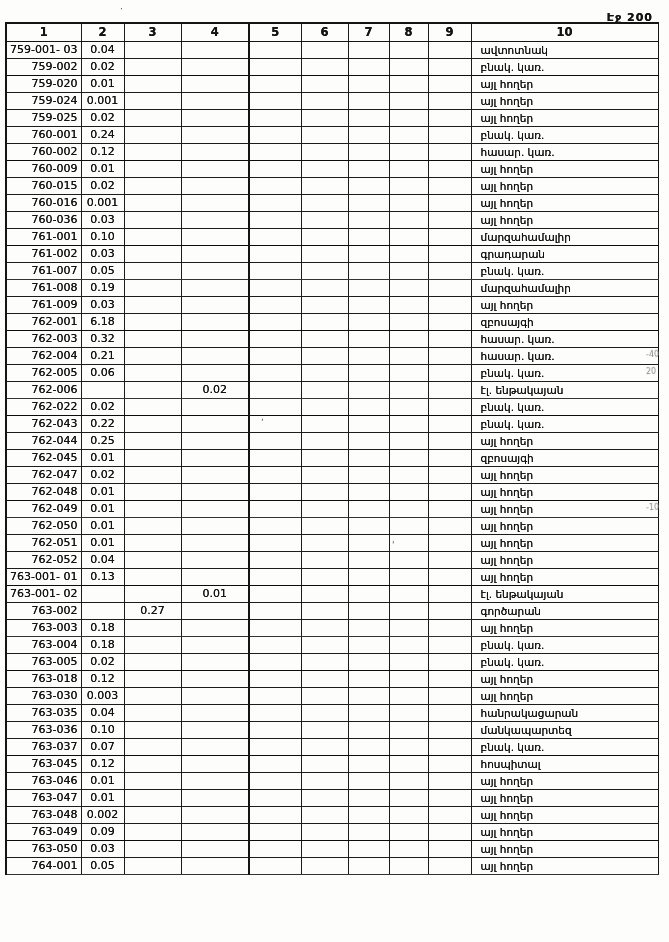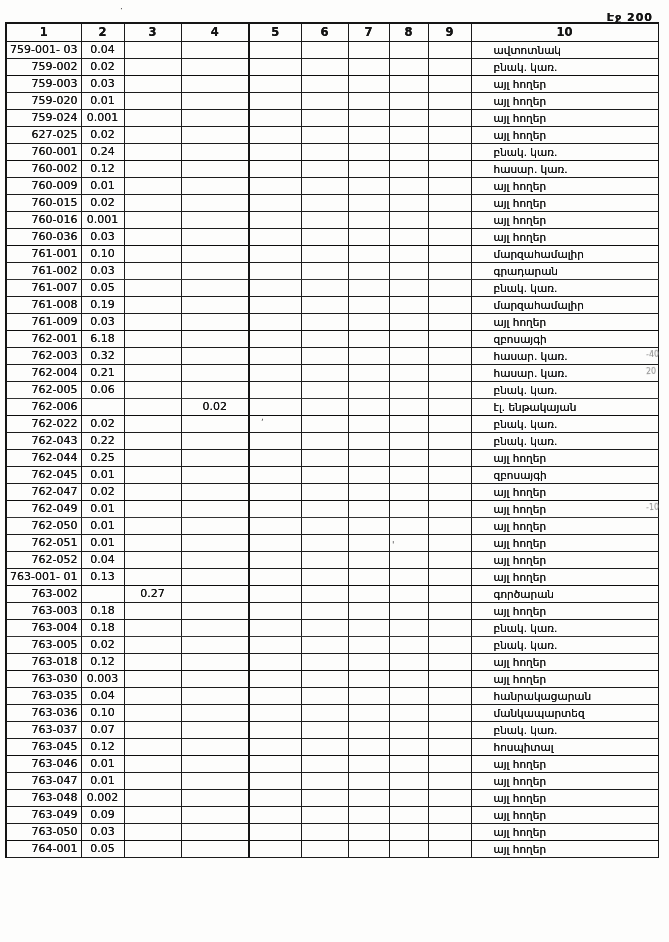--- a/index.html
+++ b/index.html
@@ -31,21 +31,21 @@
   table.scan th{
     font-weight:bold;font-size:11.5px;text-align:center;
     border-top:2px solid #151515;
     border-bottom:1.5px solid #151515;
     height:17px;line-height:17px;
   }
   table.scan .c1{text-align:right;padding-left:0;}
   table.scan .c2,table.scan .c3,table.scan .c4,
   table.scan .c5,table.scan .c6,table.scan .c7,
   table.scan .c8,table.scan .c9{text-align:center;}
-  table.scan .c10{text-align:left;padding-left:22px;font-size:10.5px;}
+  table.scan .c10{text-align:left;padding-left:9px;font-size:10.5px;}
   
   table.scan th:nth-child(5),table.scan td:nth-child(5){border-left:2.5px solid #151515;}
   table.scan th:first-child,table.scan td:first-child{border-left:2px solid #151515;}
   table.scan th:last-child,table.scan td:last-child{border-right:1.5px solid #151515;}
   
   table.scan tr:nth-child(3n) td{border-bottom-width:1.8px;}
   table.scan tr:nth-child(7n) td{border-bottom-color:#333;}
   table.scan tr:nth-child(5n+2) td{border-bottom-color:#0c0c0c;}
   .margin-note{
     position:absolute;left:646px;
@@ -110,32 +110,20 @@
         <td class="c3"></td>
         <td class="c4"></td>
         <td class="c5"></td>
         <td class="c6"></td>
         <td class="c7"></td>
         <td class="c8"></td>
         <td class="c9"></td>
         <td class="c10">բնակ. կառ.</td>
       </tr>
       <tr>
-        <td class="c1">759-003</td>
-        <td class="c2">0.03</td>
-        <td class="c3"></td>
-        <td class="c4"></td>
-        <td class="c5"></td>
-        <td class="c6"></td>
-        <td class="c7"></td>
-        <td class="c8"></td>
-        <td class="c9"></td>
-        <td class="c10">այլ հողեր</td>
-      </tr>
-      <tr>
         <td class="c1">759-020</td>
         <td class="c2">0.01</td>
         <td class="c3"></td>
         <td class="c4"></td>
         <td class="c5"></td>
         <td class="c6"></td>
         <td class="c7"></td>
         <td class="c8"></td>
         <td class="c9"></td>
         <td class="c10">այլ հողեր</td>
@@ -146,21 +134,21 @@
         <td class="c3"></td>
         <td class="c4"></td>
         <td class="c5"></td>
         <td class="c6"></td>
         <td class="c7"></td>
         <td class="c8"></td>
         <td class="c9"></td>
         <td class="c10">այլ հողեր</td>
       </tr>
       <tr>
-        <td class="c1">627-025</td>
+        <td class="c1">759-025</td>
         <td class="c2">0.02</td>
         <td class="c3"></td>
         <td class="c4"></td>
         <td class="c5"></td>
         <td class="c6"></td>
         <td class="c7"></td>
         <td class="c8"></td>
         <td class="c9"></td>
         <td class="c10">այլ հողեր</td>
       </tr>
@@ -410,20 +398,32 @@
         <td class="c3"></td>
         <td class="c4"></td>
         <td class="c5"></td>
         <td class="c6"></td>
         <td class="c7"></td>
         <td class="c8"></td>
         <td class="c9"></td>
         <td class="c10">այլ հողեր</td>
       </tr>
       <tr>
+        <td class="c1">762-048</td>
+        <td class="c2">0.01</td>
+        <td class="c3"></td>
+        <td class="c4"></td>
+        <td class="c5"></td>
+        <td class="c6"></td>
+        <td class="c7"></td>
+        <td class="c8"></td>
+        <td class="c9"></td>
+        <td class="c10">այլ հողեր</td>
+      </tr>
+      <tr>
         <td class="c1">762-049</td>
         <td class="c2">0.01</td>
         <td class="c3"></td>
         <td class="c4"></td>
         <td class="c5"></td>
         <td class="c6"></td>
         <td class="c7"></td>
         <td class="c8"></td>
         <td class="c9"></td>
         <td class="c10">այլ հողեր</td>
@@ -468,20 +468,32 @@
         <td class="c1">763-001- 01</td>
         <td class="c2">0.13</td>
         <td class="c3"></td>
         <td class="c4"></td>
         <td class="c5"></td>
         <td class="c6"></td>
         <td class="c7"></td>
         <td class="c8"></td>
         <td class="c9"></td>
         <td class="c10">այլ հողեր</td>
+      </tr>
+      <tr>
+        <td class="c1">763-001- 02</td>
+        <td class="c2"></td>
+        <td class="c3"></td>
+        <td class="c4">0.01</td>
+        <td class="c5"></td>
+        <td class="c6"></td>
+        <td class="c7"></td>
+        <td class="c8"></td>
+        <td class="c9"></td>
+        <td class="c10">էլ. ենթակայան</td>
       </tr>
       <tr>
         <td class="c1">763-002</td>
         <td class="c2"></td>
         <td class="c3">0.27</td>
         <td class="c4"></td>
         <td class="c5"></td>
         <td class="c6"></td>
         <td class="c7"></td>
         <td class="c8"></td>

